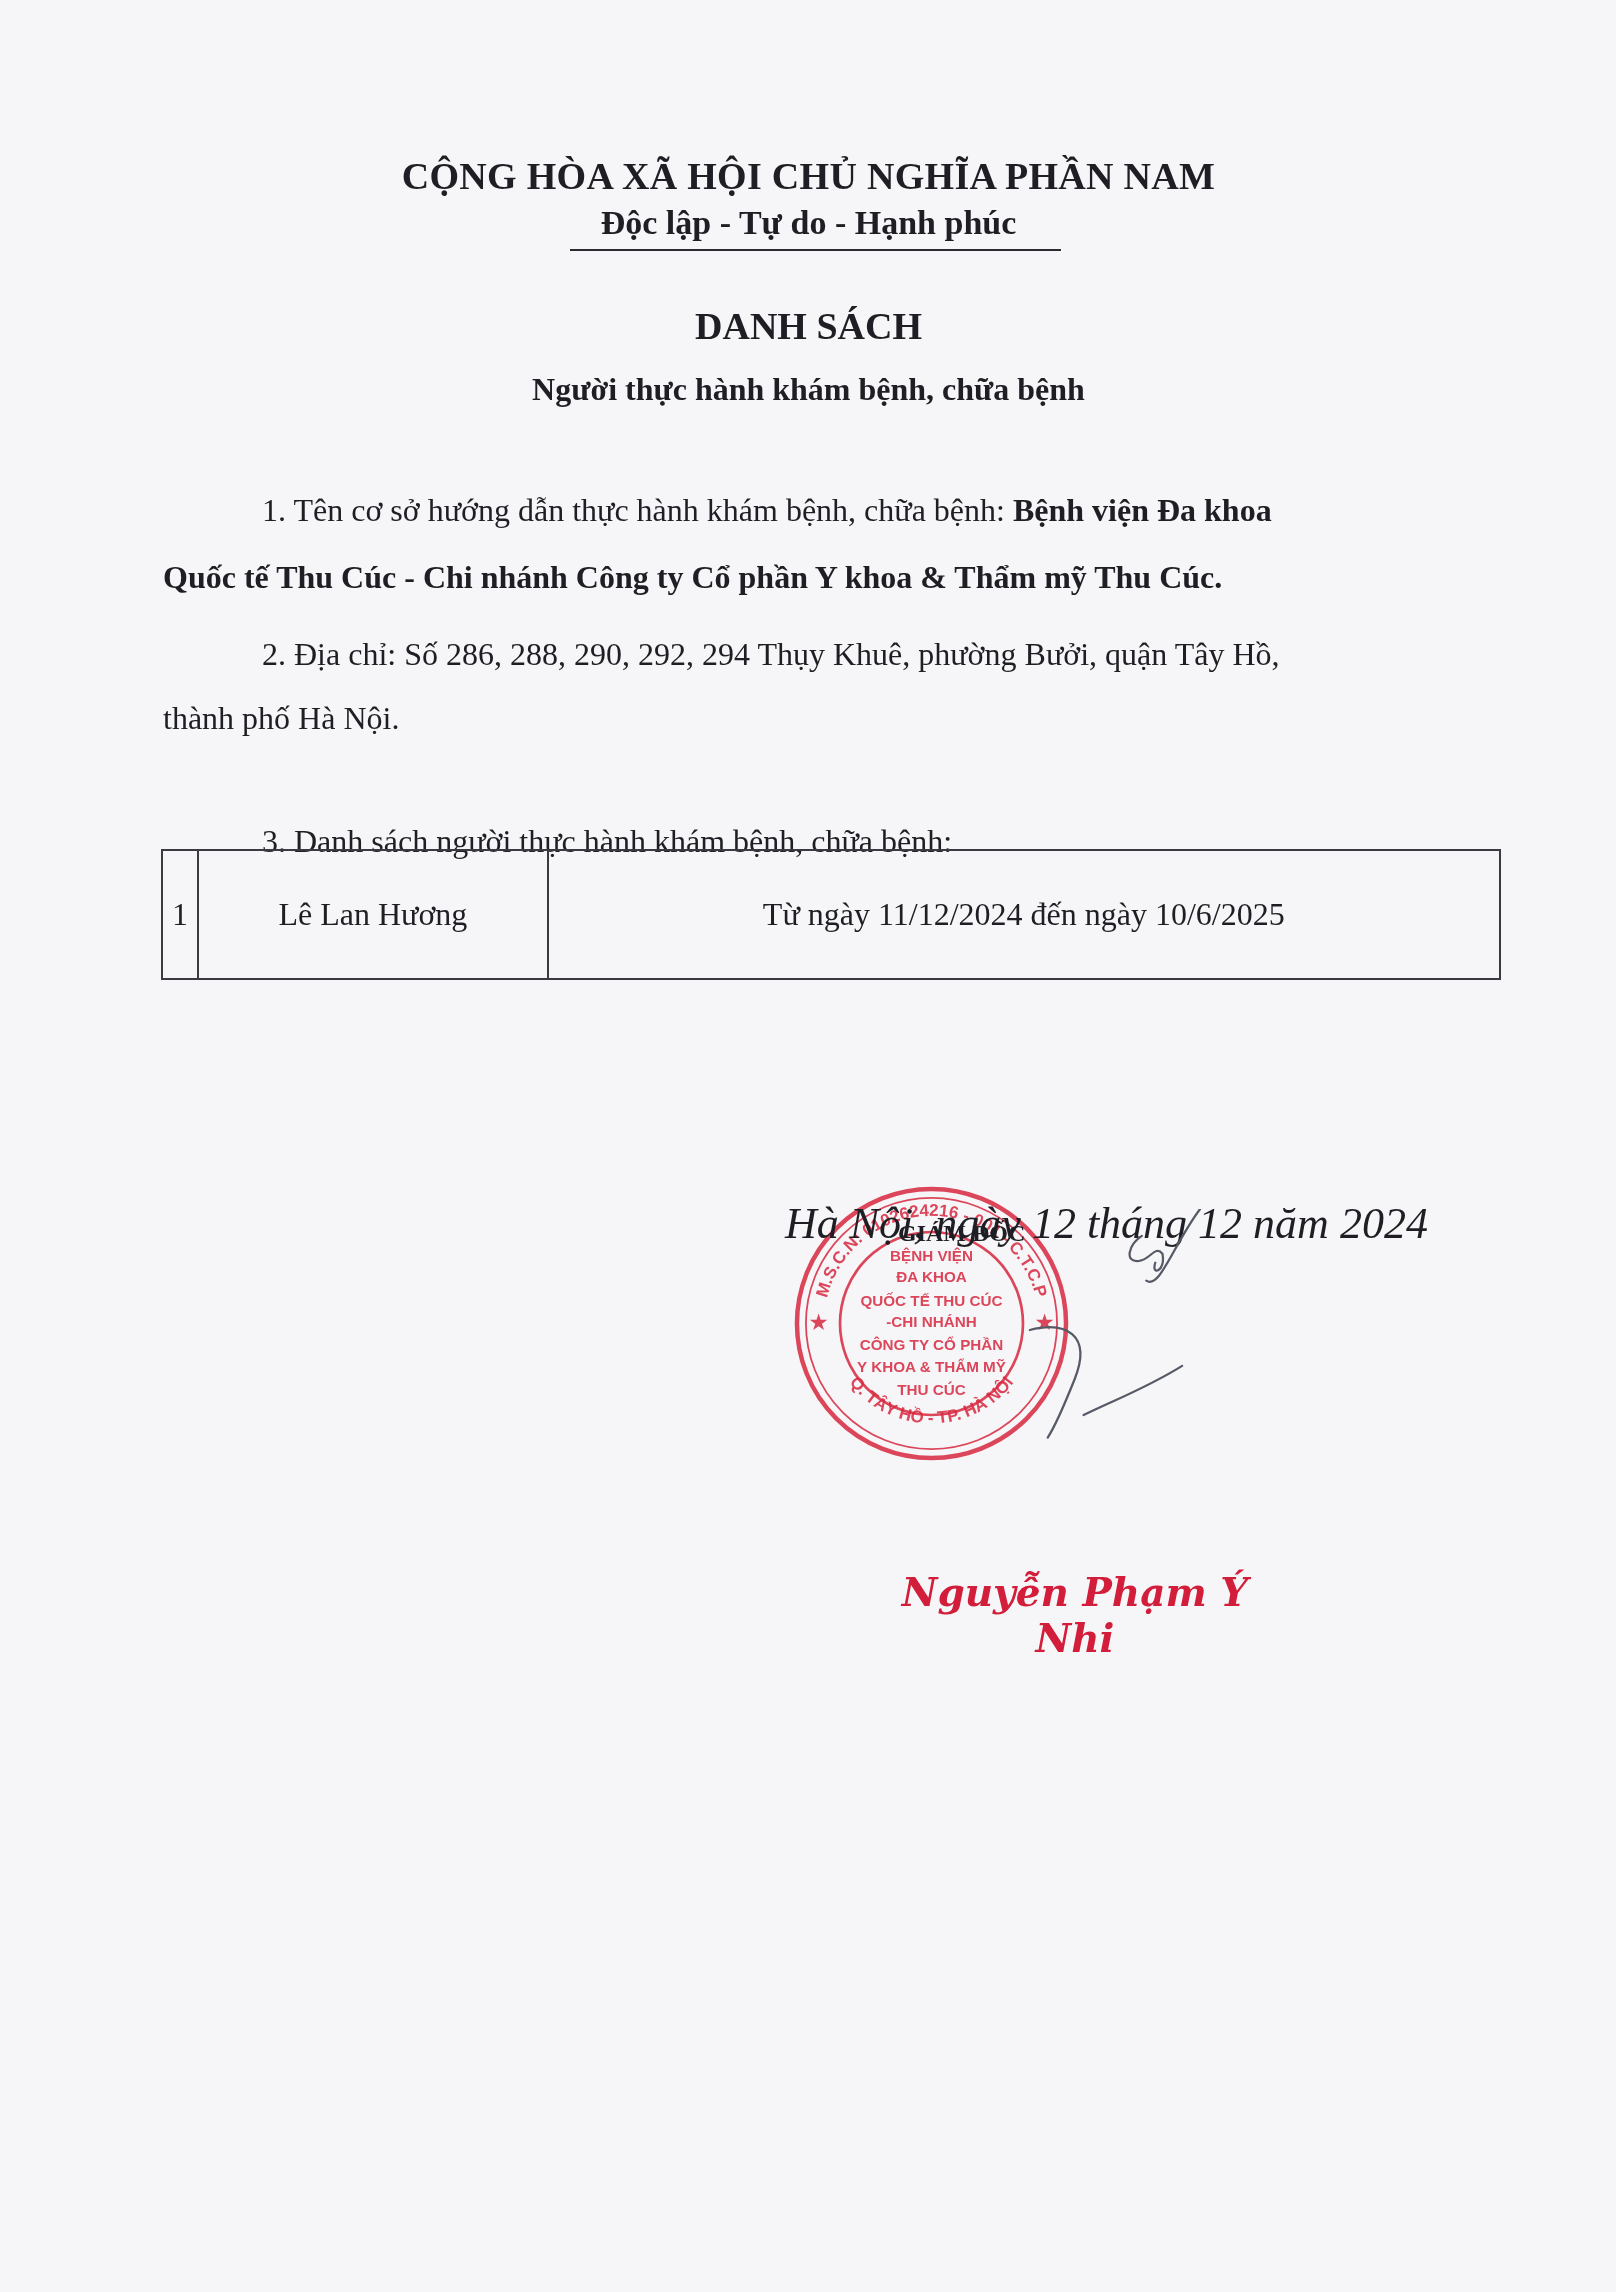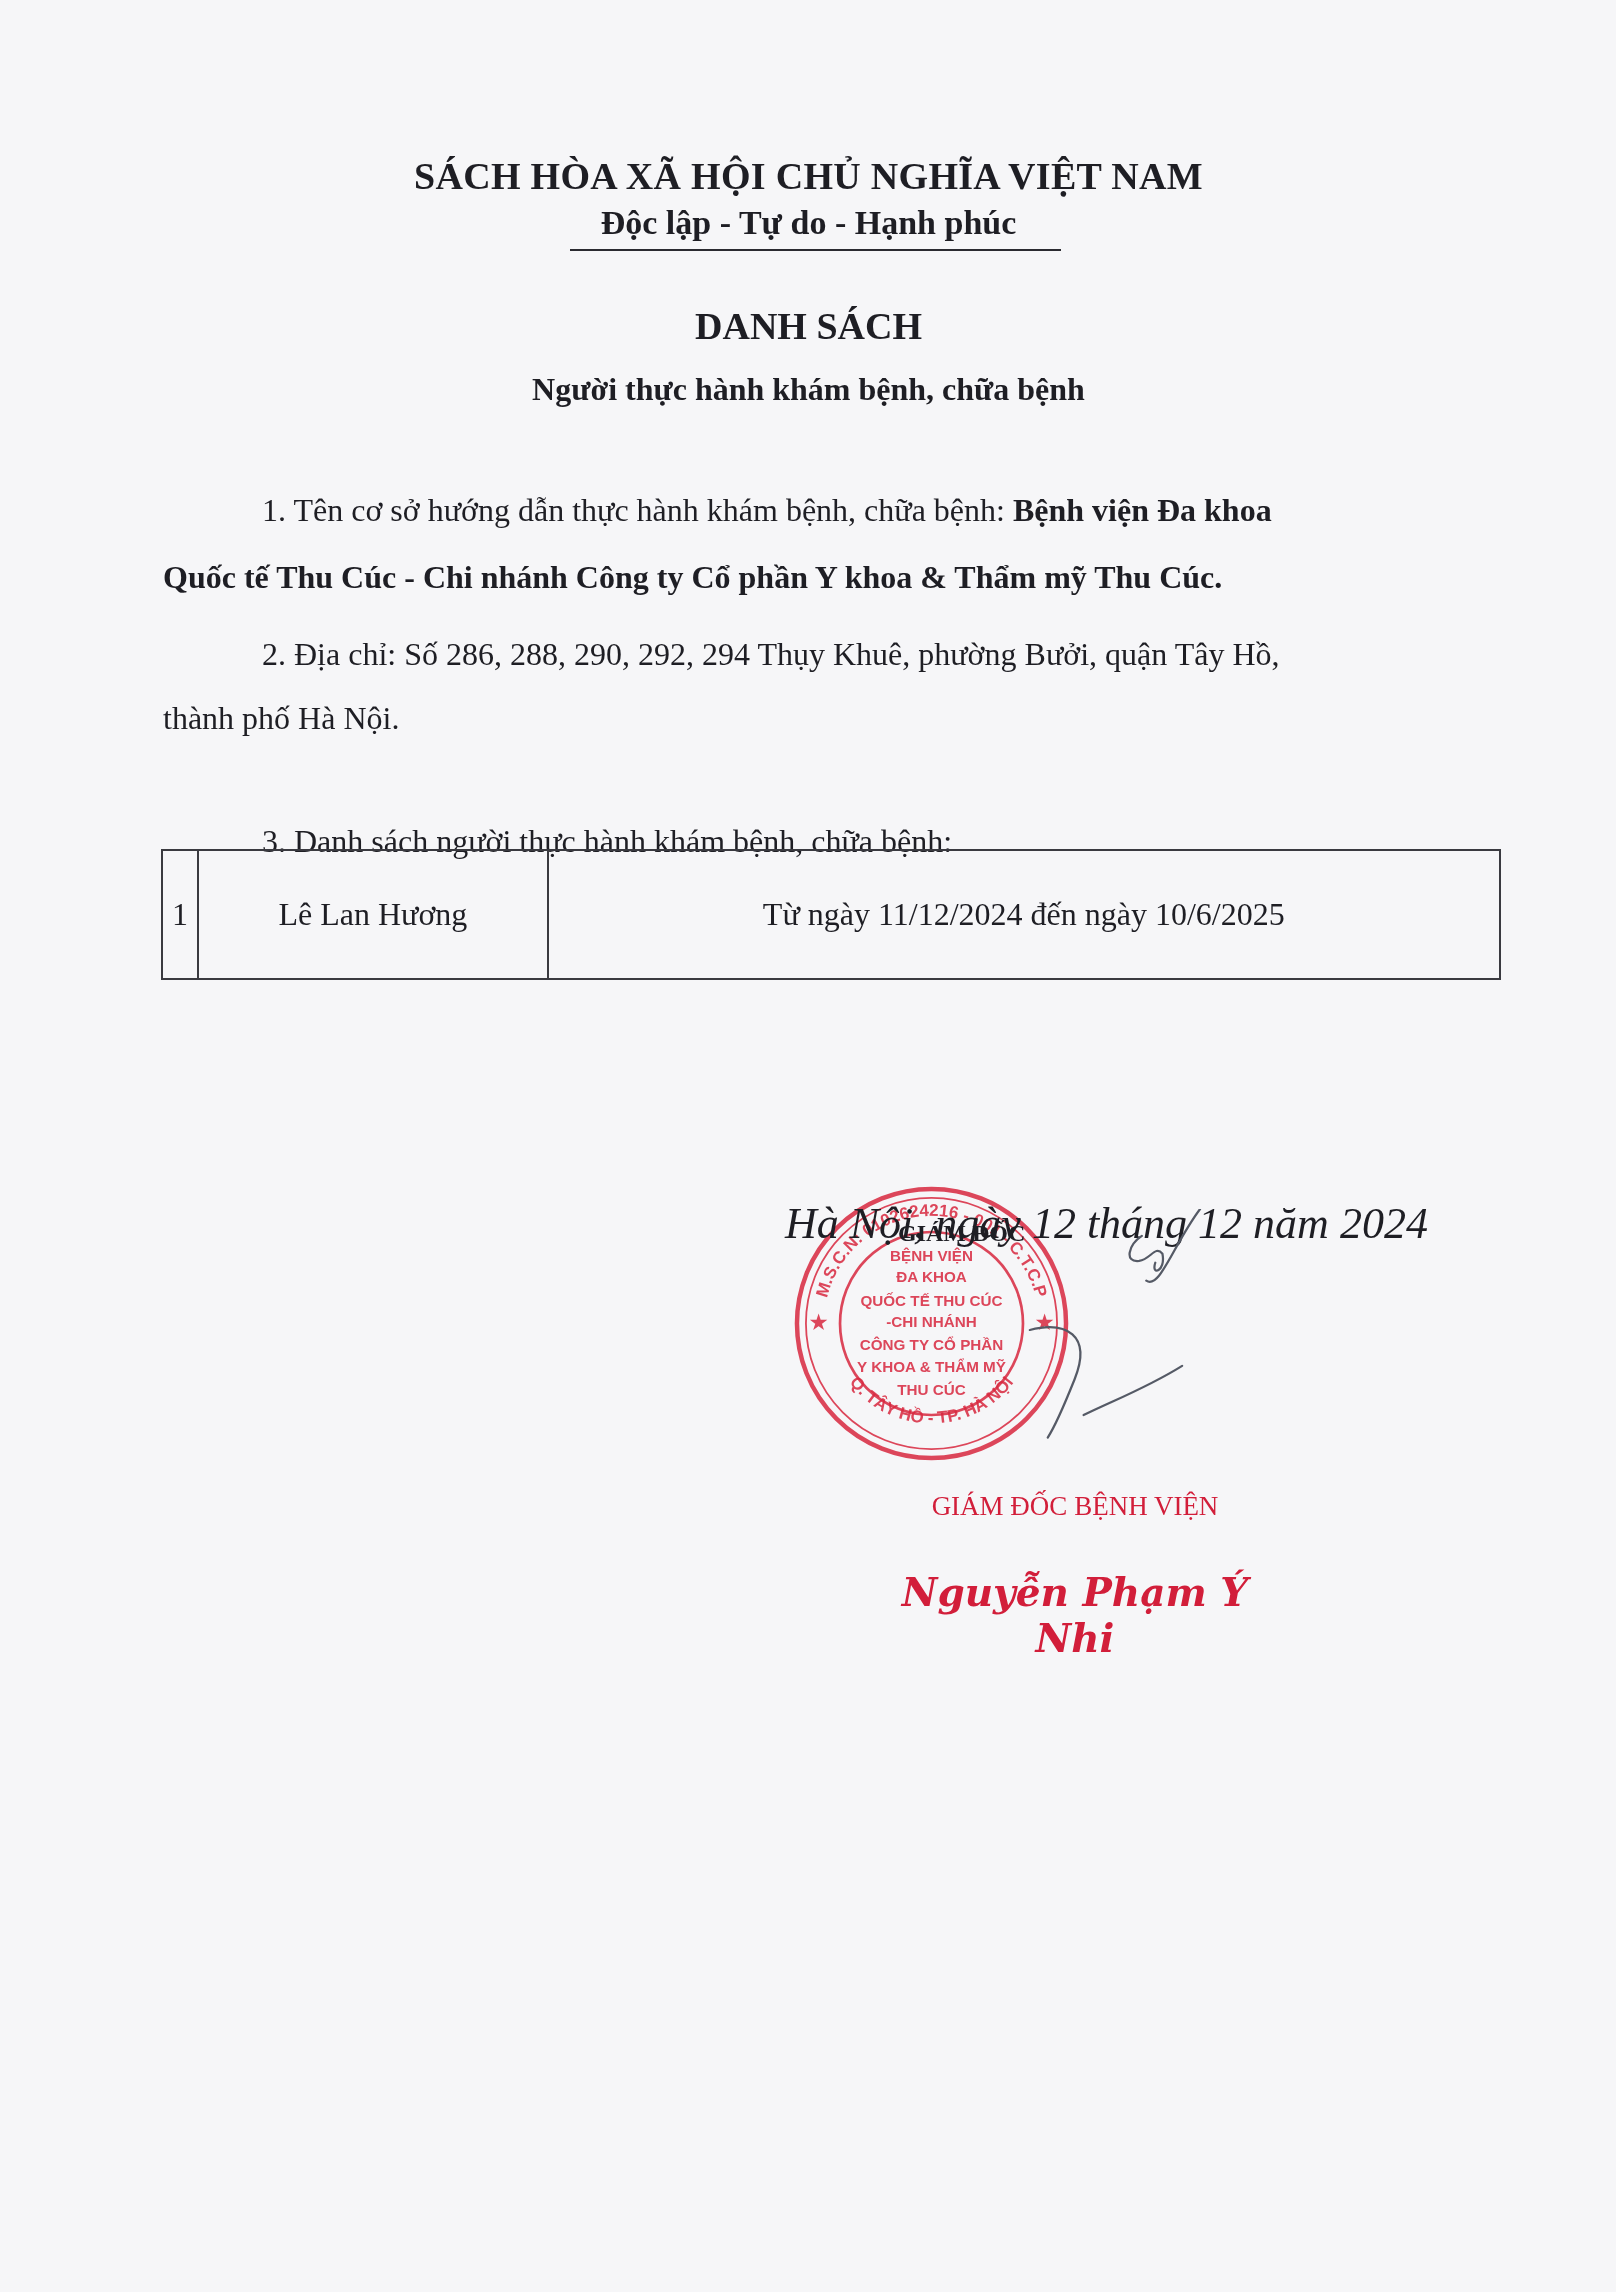--- a/index.html
+++ b/index.html
@@ -55,21 +55,21 @@
     left: 878px; top: 1569px; width: 394px; text-align: center;
     color: #d21e3a; font-size: 39px; font-style: italic; font-weight: bold;
     font-family: "DejaVu Serif", serif;
   }
   svg.stamp { position: absolute; left: 788px; top: 1180px; }
   svg.sig { position: absolute; left: 967px; top: 1209px; }
 </style>
 </head>
 <body>
 
-<div class="abs center nation">SÁCH HÒA XÃ HỘI CHỦ NGHĨA VIỆT NAM</div>
+<div class="abs center nation">CỘNG HÒA XÃ HỘI CHỦ NGHĨA PHẦN NAM</div>
 <div class="abs center motto">Độc lập - Tự do - Hạnh phúc</div>
 <div class="motto-line"></div>
 
 <div class="abs center title">DANH SÁCH</div>
 <div class="abs center subtitle">Người thực hành khám bệnh, chữa bệnh</div>
 
 <div class="abs para" style="top:494px; text-indent:99px;">
   <span>1. Tên cơ sở hướng dẫn thực hành khám bệnh, chữa bệnh: </span><span class="b">Bệnh viện Đa khoa</span>
 </div>
 <div class="abs para b" style="top:561px;">Quốc tế Thu Cúc - Chi nhánh Công ty Cổ phần Y khoa &amp; Thẩm mỹ Thu Cúc.</div>
@@ -122,16 +122,15 @@
 <svg class="sig" width="269" height="233" viewBox="0 0 300 260">
   <g fill="none" stroke="#555a66" stroke-width="2.5" stroke-linecap="round">
     <path d="M 260 0 C 230 40, 215 90, 200 80"></path>
     <path d="M 195 30 C 180 40, 175 60, 192 58 C 205 56, 210 40, 218 50 C 222 70, 205 75, 210 60"></path>
     <path d="M 70 135 C 110 125, 140 140, 120 190 C 110 215, 100 240, 90 255"></path>
     <path d="M 130 230 C 160 215, 200 200, 240 175"></path>
   </g>
 </svg>
 
 <div class="abs stamp-title">
-  <div>GIÁM ĐỐC BỆNH VIỆN</div>
 </div>
 <div class="abs stamp-name">Nguyễn Phạm Ý Nhi</div>
 
 
 </body></html>

